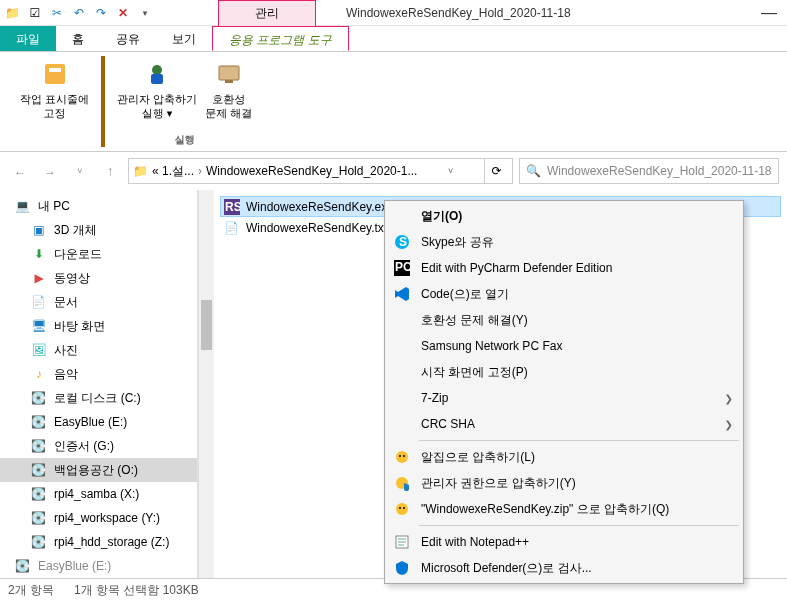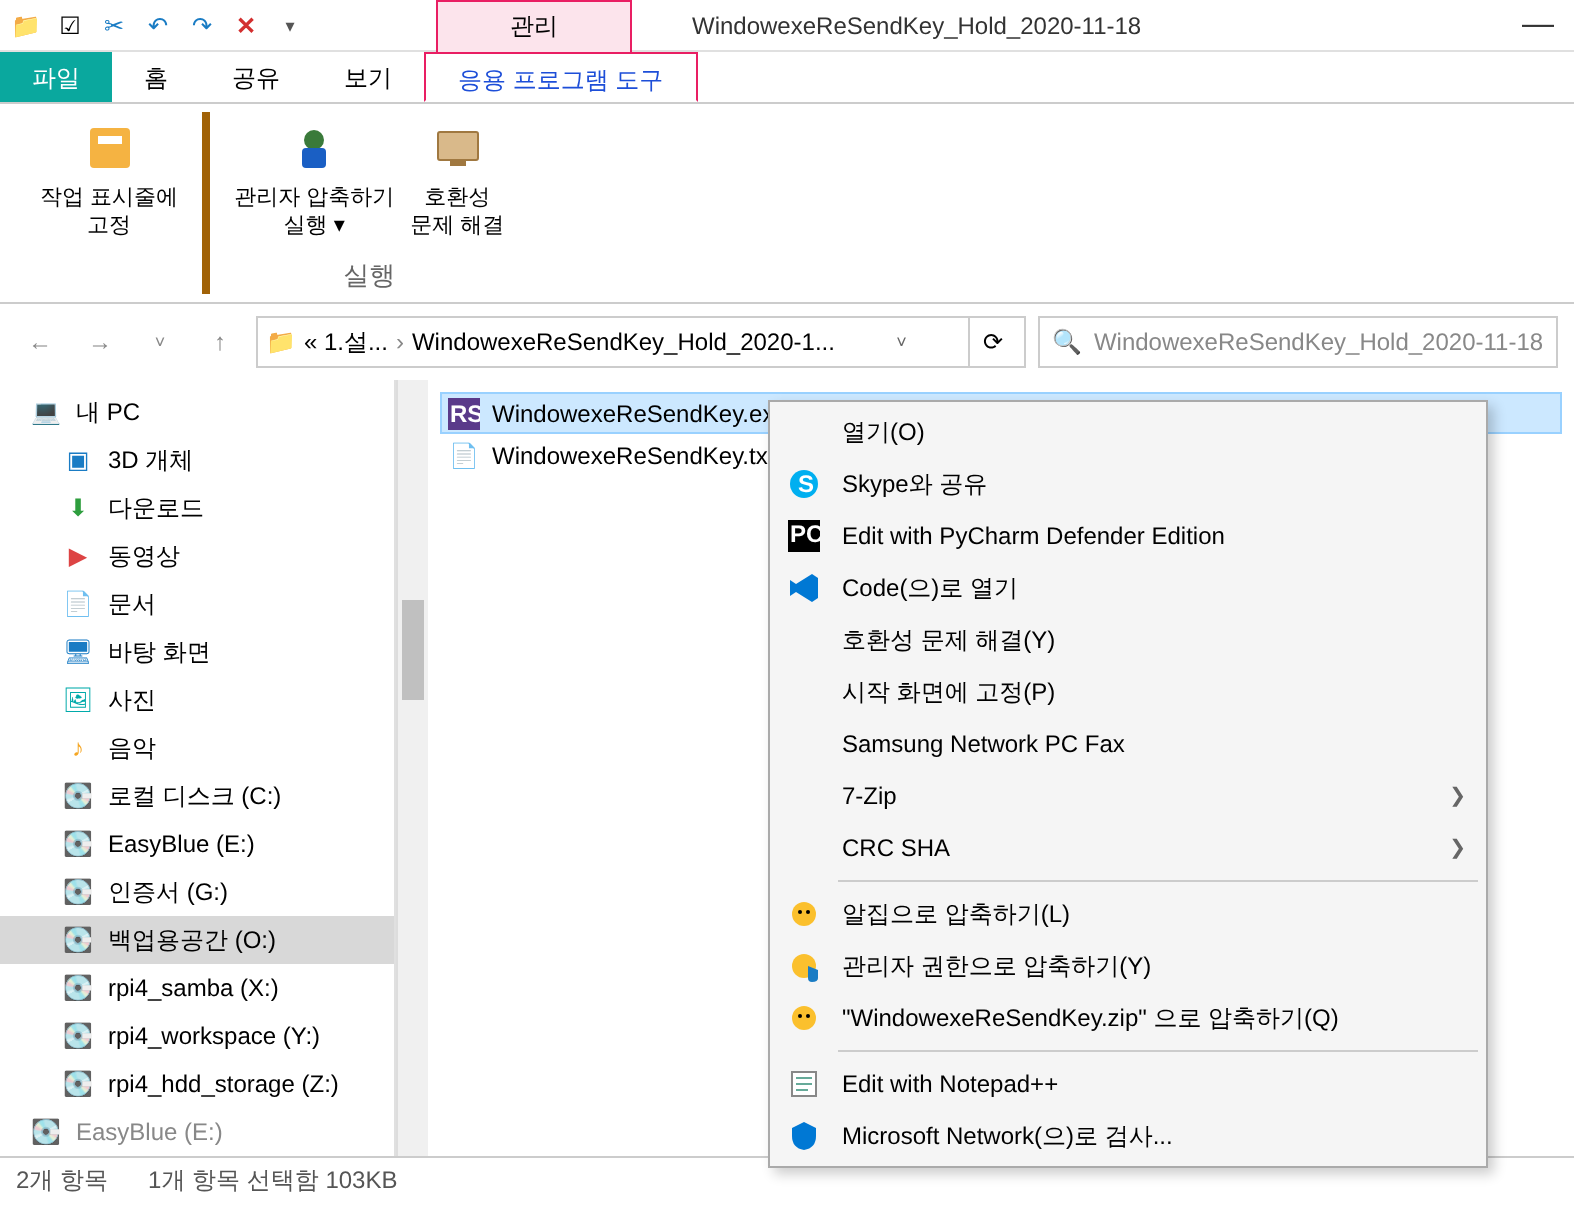--- a/index.html
+++ b/index.html
@@ -66,21 +66,22 @@
       cursor: pointer;
     }
     .ribbon-tab.file {
       background: #0aa89e;
       color: #fff;
     }
     .ribbon-tab.active {
       border: 1px solid #e91e63;
       border-bottom: 1px solid #fff;
       background: #fff;
-      color: #1d4ed8;
+      color: #4d7c0f;
+      font-style: italic;
     }
     
     .ribbon-content {
       height: 100px;
       background: #fff;
       border-bottom: 1px solid #ccc;
       display: flex;
       padding: 4px 8px;
     }
     .ribbon-group {
@@ -106,23 +107,24 @@
       align-items: center;
       justify-content: center;
     }
     .ribbon-btn-label {
       font-size: 11px;
       text-align: center;
       line-height: 1.3;
       margin-top: 2px;
     }
     .ribbon-group-label {
-      font-size: 13px;
+      font-size: 10px;
       color: #666;
       margin-top: 4px;
+      font-weight: bold;
     }
     .ribbon-buttons-row {
       display: flex;
     }
     
     .nav-bar {
       height: 38px;
       display: flex;
       align-items: center;
       gap: 6px;
@@ -276,21 +278,21 @@
     }
     .menu-arrow {
       color: #666;
       font-size: 10px;
     }
     .menu-sep {
       height: 1px;
       background: #ccc;
       margin: 3px 2px 3px 32px;
     }
-    .menu-item.bold .menu-label { font-weight: normal; }
+    .menu-item.bold .menu-label { font-weight: bold; }
     
     .status-bar {
       height: 24px;
       border-top: 1px solid #ccc;
       display: flex;
       align-items: center;
       padding: 0 8px;
       gap: 20px;
       font-size: 11px;
       color: #555;
@@ -501,25 +503,25 @@
         </svg>
       </span>
       <span class="menu-label">Code(으)로 열기</span>
     </div>
   <div class="menu-item">
       <span class="menu-icon"></span>
       <span class="menu-label">호환성 문제 해결(Y)</span>
     </div>
   <div class="menu-item">
       <span class="menu-icon"></span>
+      <span class="menu-label">Samsung Network PC Fax</span>
+    </div>
+  <div class="menu-item">
+      <span class="menu-icon"></span>
       <span class="menu-label">시작 화면에 고정(P)</span>
-    </div>
-  <div class="menu-item">
-      <span class="menu-icon"></span>
-      <span class="menu-label">Samsung Network PC Fax</span>
     </div>
   <div class="menu-item">
       <span class="menu-icon"></span>
       <span class="menu-label">7-Zip</span>
       <span class="menu-arrow">❯</span>
     </div>
   <div class="menu-item">
       <span class="menu-icon"></span>
       <span class="menu-label">CRC SHA</span>
       <span class="menu-arrow">❯</span>
@@ -565,21 +567,21 @@
         </svg>
       </span>
       <span class="menu-label">Edit with Notepad++</span>
     </div>
   <div class="menu-item">
       <span class="menu-icon">
         <svg width="16" height="16">
           <path d="M8 1 L14 4 L14 8 Q14 14 8 15 Q2 14 2 8 L2 4 Z" fill="#0078d4"></path>
         </svg>
       </span>
-      <span class="menu-label">Microsoft Network(으)로 검사...</span>
+      <span class="menu-label">Microsoft Defender(으)로 검사...</span>
     </div>
 
 </div>
 
 <div class="status-bar">
   <span>2개 항목</span>
   <span>1개 항목 선택함 103KB</span>
 </div>
 
 </body></html>

